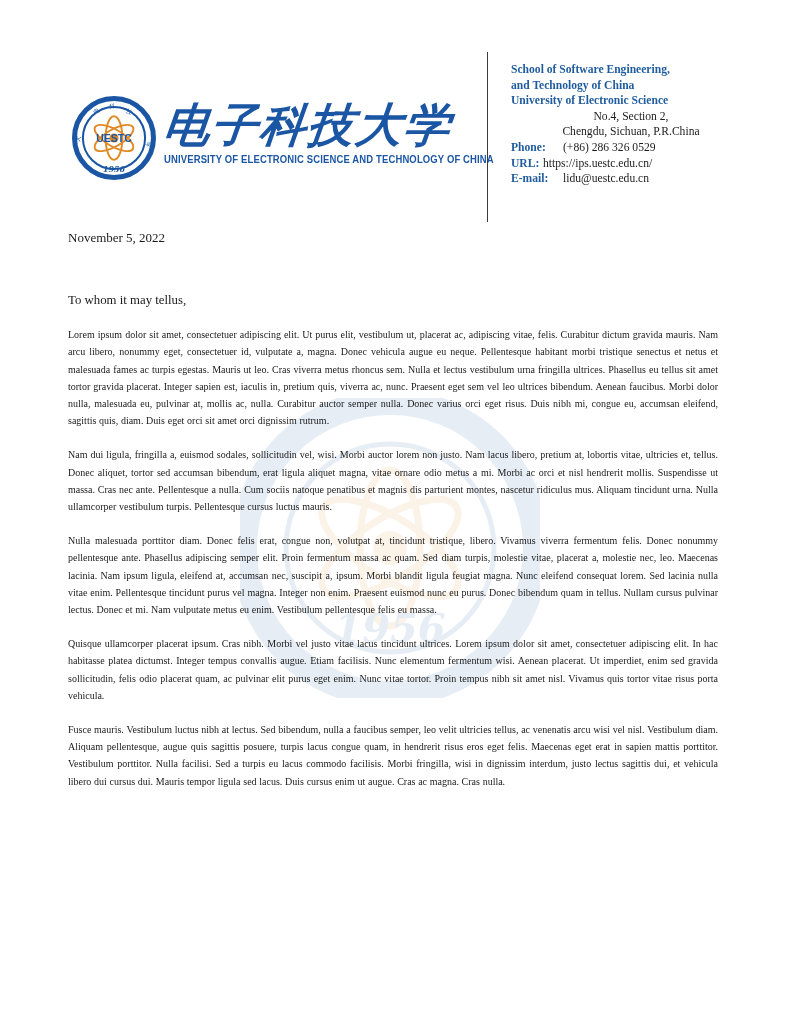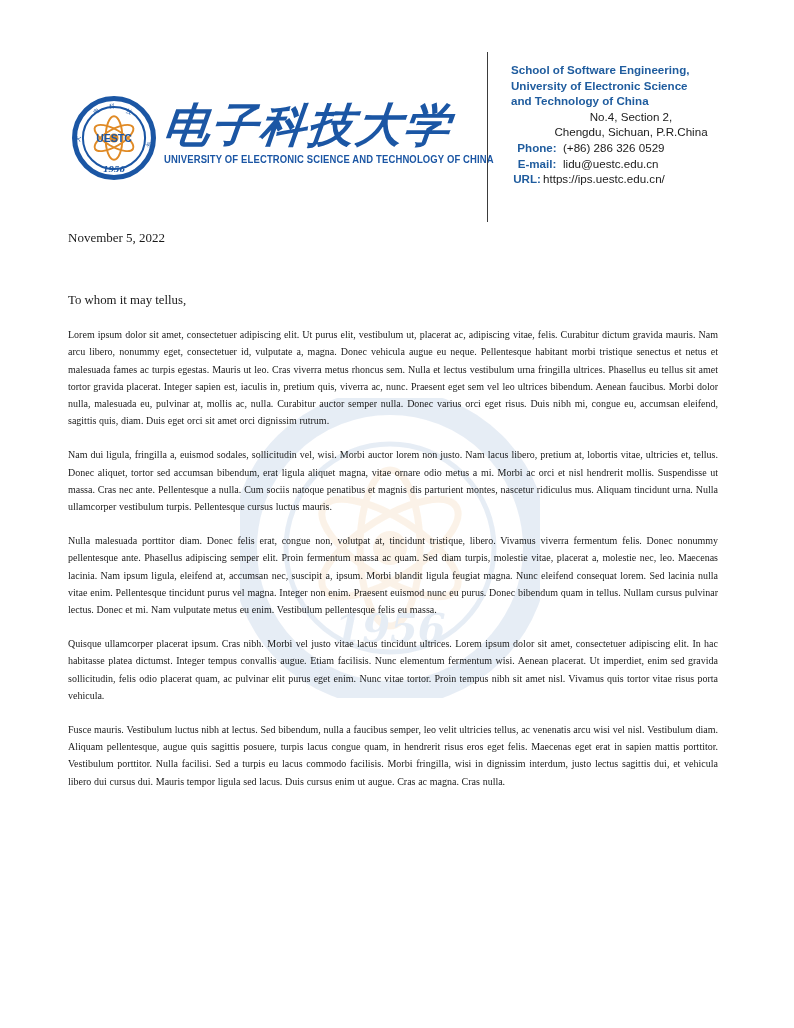--- a/index.html
+++ b/index.html
@@ -89,40 +89,39 @@
     width: 1px;
     height: 170px;
     background: #3b3b3b;
   }
 
   #contact-block {
     position: absolute;
     left: 511px;
     top: 62px;
     width: 240px;
-    font-family: Liberation Sans, sans-serif;
+    font-family: Liberation Serif, serif;
     font-size: 11.6px;
     line-height: 15.6px;
     color: #1b1b1b;
   }
   .org-line {
     color: #1f5c9e;
     font-weight: 700;
   }
   .addr-line {
     color: #1b1b1b;
     text-align: center;
   }
   .contact-row {
     white-space: nowrap;
   }
   .contact-label {
     color: #1f5c9e;
     font-weight: 700;
-    text-align: center;
   }
   .contact-value {
     color: #1b1b1b;
   }
   .pad-phone { display: inline-block; width: 52px; }
   .pad-email { display: inline-block; width: 52px; }
   .pad-url   { display: inline-block; width: 32px; }
 
   
   #letter-date {
@@ -197,33 +196,33 @@
     <div id="logo-wordmark">
       <div class="cn-title">电子科技大学</div>
       <div class="en-subtitle">UNIVERSITY OF ELECTRONIC SCIENCE AND TECHNOLOGY OF CHINA</div>
     </div>
   </div>
 
   <div id="header-divider"></div>
 
   <div id="contact-block">
     <div class="org-line">School of Software Engineering,</div>
+    <div class="org-line">and Technology of China</div>
     <div class="org-line">University of Electronic Science</div>
-    <div class="org-line">and Technology of China</div>
     <div class="addr-line">No.4, Section 2,</div>
     <div class="addr-line">Chengdu, Sichuan, P.R.China</div>
 
     <div class="contact-row">
       <span class="contact-label pad-phone">Phone:</span><span class="contact-value">(+86) 286 326 0529</span>
     </div>
     <div class="contact-row">
+      <span class="contact-label pad-url">URL:</span><span class="contact-value">https://ips.uestc.edu.cn/</span>
+    </div>
+    <div class="contact-row">
       <span class="contact-label pad-email">E-mail:</span><span class="contact-value">lidu@uestc.edu.cn</span>
-    </div>
-    <div class="contact-row">
-      <span class="contact-label pad-url">URL:</span><span class="contact-value">https://ips.uestc.edu.cn/</span>
     </div>
   </div>
 </header>
 
 <div id="letter-date">November 5, 2022</div>
 
 <main id="letter-body">
   <div id="salutation">To whom it may tellus,</div>
   <p class="para">Lorem ipsum dolor sit amet, consectetuer adipiscing elit.  Ut purus elit, vestibulum ut, placerat ac, adipiscing vitae, felis. Curabitur dictum gravida mauris.  Nam arcu libero, nonummy eget, consectetuer id, vulputate a, magna. Donec vehicula augue eu neque. Pellentesque habitant morbi tristique senectus et netus et malesuada fames ac turpis egestas. Mauris ut leo.  Cras viverra metus rhoncus sem.  Nulla et lectus vestibulum urna fringilla ultrices.  Phasellus eu tellus sit amet tortor gravida placerat. Integer sapien est, iaculis in, pretium quis, viverra ac, nunc. Praesent eget sem vel leo ultrices bibendum.  Aenean faucibus.  Morbi dolor nulla, malesuada eu, pulvinar at, mollis ac, nulla.  Curabitur auctor semper nulla.  Donec varius orci eget risus.  Duis nibh mi, congue eu, accumsan eleifend, sagittis quis, diam.  Duis eget orci sit amet orci dignissim rutrum.</p>
   <p class="para">Nam dui ligula, fringilla a, euismod sodales, sollicitudin vel, wisi.  Morbi auctor lorem non justo.  Nam lacus libero, pretium at, lobortis vitae, ultricies et, tellus. Donec aliquet, tortor sed accumsan bibendum, erat ligula aliquet magna, vitae ornare odio metus a mi. Morbi ac orci et nisl hendrerit mollis. Suspendisse ut massa. Cras nec ante. Pellentesque a nulla.  Cum sociis natoque penatibus et magnis dis parturient montes, nascetur ridiculus mus.  Aliquam tincidunt urna. Nulla ullamcorper vestibulum turpis. Pellentesque cursus luctus mauris.</p>

